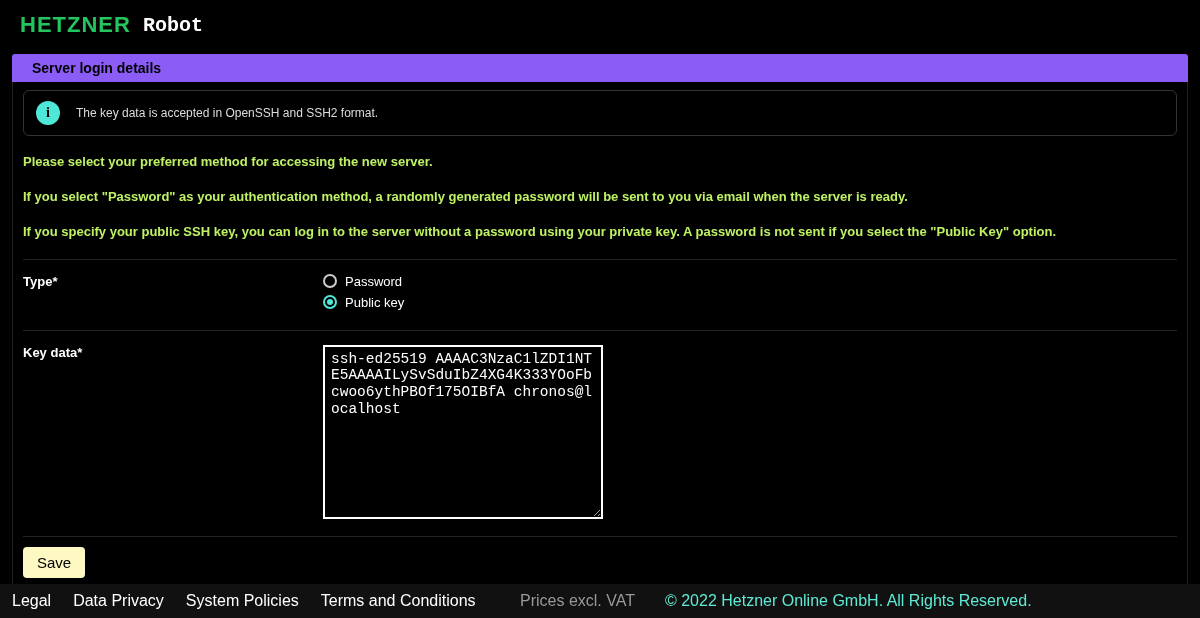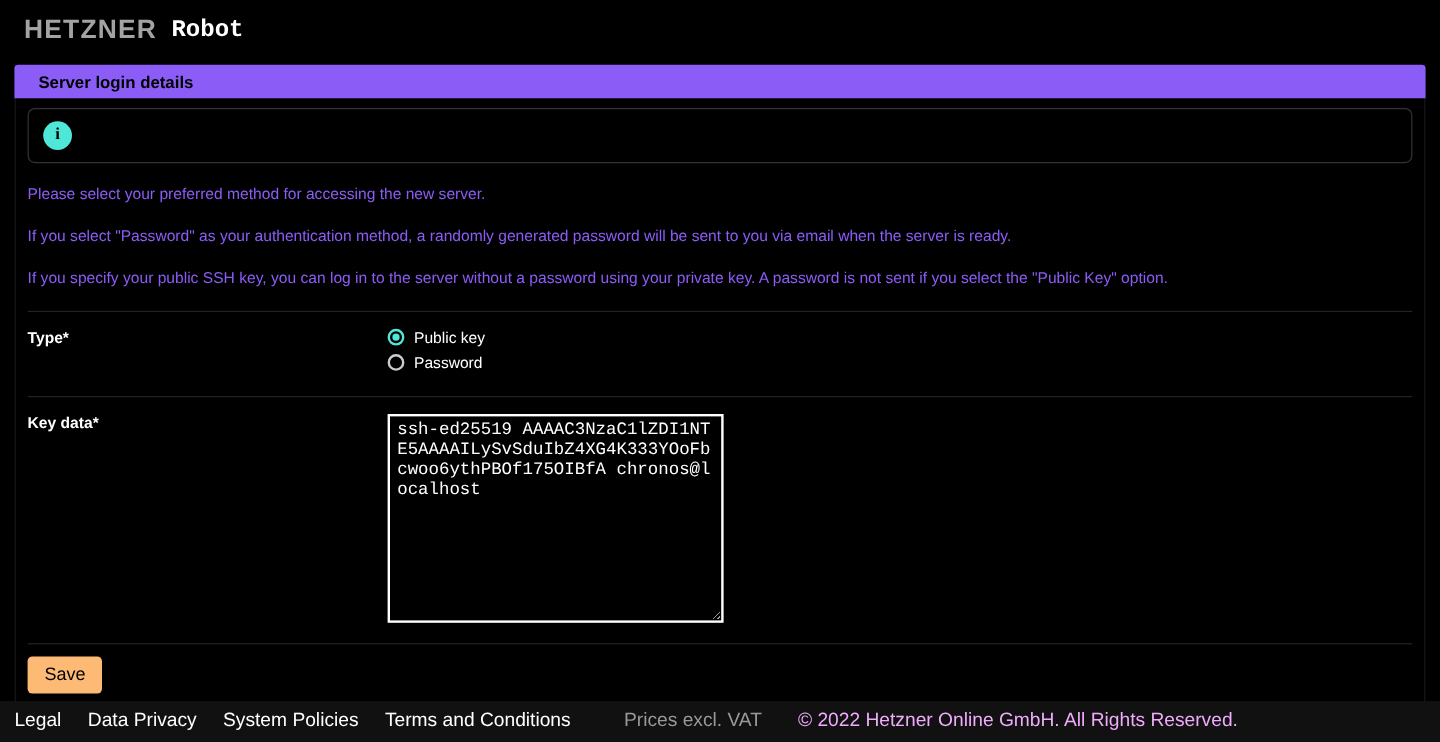--- a/index.html
+++ b/index.html
@@ -17,21 +17,21 @@
       overflow: hidden;
     }
     .topbar {
       background: #000;
       display: flex;
       align-items: center;
       padding: 10px 20px 14px 20px;
       height: 54px;
     }
     .brand-logo {
-      color: #a3a3a3;
+      color: #22c55e;
       font-weight: 900;
       font-size: 22px;
       letter-spacing: 1px;
       font-family: Arial, sans-serif;
       margin-right: 12px;
     }
     .brand-sub {
       color: #fff;
       font-size: 20px;
       font-weight: 700;
@@ -77,23 +77,24 @@
       margin-right: 16px;
       font-family: Georgia, serif;
       flex-shrink: 0;
     }
     .info-text {
       font-size: 12px;
       color: #ddd;
     }
     .desc p {
       font-size: 13px;
-      color: #8b5cf6;
+      color: #bef264;
       margin-bottom: 18px;
       line-height: 1.3;
+      font-weight: bold;
     }
     .form-row {
       display: flex;
       border-top: 1px solid #222;
       padding: 14px 0;
     }
     .form-label {
       width: 300px;
       font-weight: 700;
       font-size: 13px;
@@ -142,21 +143,21 @@
       overflow-wrap: break-word;
       white-space: pre-wrap;
       text-decoration-skip-ink: none;
     }
     .divider {
       border-top: 1px solid #222;
       margin-top: 0;
       padding-top: 10px;
     }
     .save-btn {
-      background: #fdba74;
+      background: #fef9c3;
       color: #000;
       border: none;
       border-radius: 4px;
       font-size: 15px;
       padding: 7px 14px;
       cursor: pointer;
     }
     .footer {
       position: fixed;
       left: 0;
@@ -165,58 +166,59 @@
       background: #111;
       color: #bbb;
       font-size: 16px;
       padding: 8px 12px;
       display: flex;
       gap: 22px;
       align-items: flex-end;
     }
     .footer a { color: #fff; text-decoration: none; }
     .footer .muted { color: #999; margin-left: -4px; padding-left: 24px; }
-    .footer .copy { color: #f0abfc; margin-left: 8px; }
+    .footer .copy { color: #5eead4; margin-left: 8px; }
   </style>
 </head>
 <body>
 
 <div class="topbar">
   <span class="brand-logo">HETZNER</span>
   <span class="brand-sub">Robot</span>
 </div>
 
 <div class="title-band">
   <div class="title-band-inner">Server login details</div>
 </div>
 
 <div class="panel">
 
   <div class="info-box">
     <div class="info-icon">i</div>
+    <div class="info-text">The key data is accepted in OpenSSH and SSH2 format.</div>
   </div>
 
   <div class="desc">
     <p>Please select your preferred method for accessing the new server.</p>
     <p>If you select "Password" as your authentication method, a randomly generated password will be sent to you via email when the server is ready.</p>
     <p>If you specify your public SSH key, you can log in to the server without a password using your private key. A password is not sent if you select the "Public Key" option.</p>
   </div>
 
   <div class="form-row">
     <div class="form-label">Type*</div>
     <div class="form-field">
+      <label class="radio-item">
+        <span class="radio-circle"></span>
+        <span>Password</span>
+      </label>
       <label class="radio-item">
         <span class="radio-circle selected">
             <span class="radio-dot"></span>
           </span>
         <span>Public key</span>
-      </label>
-      <label class="radio-item">
-        <span class="radio-circle"></span>
-        <span>Password</span>
       </label>
     </div>
   </div>
 
   <div class="form-row">
     <div class="form-label">Key data*</div>
     <div class="form-field">
       <textarea class="keydata-textarea" spellcheck="false" style="">ssh-ed25519 AAAAC3NzaC1lZDI1NTE5AAAAILySvSduIbZ4XG4K333YOoFbcwoo6ythPBOf175OIBfA chronos@localhost</textarea>
     </div>
   </div>

